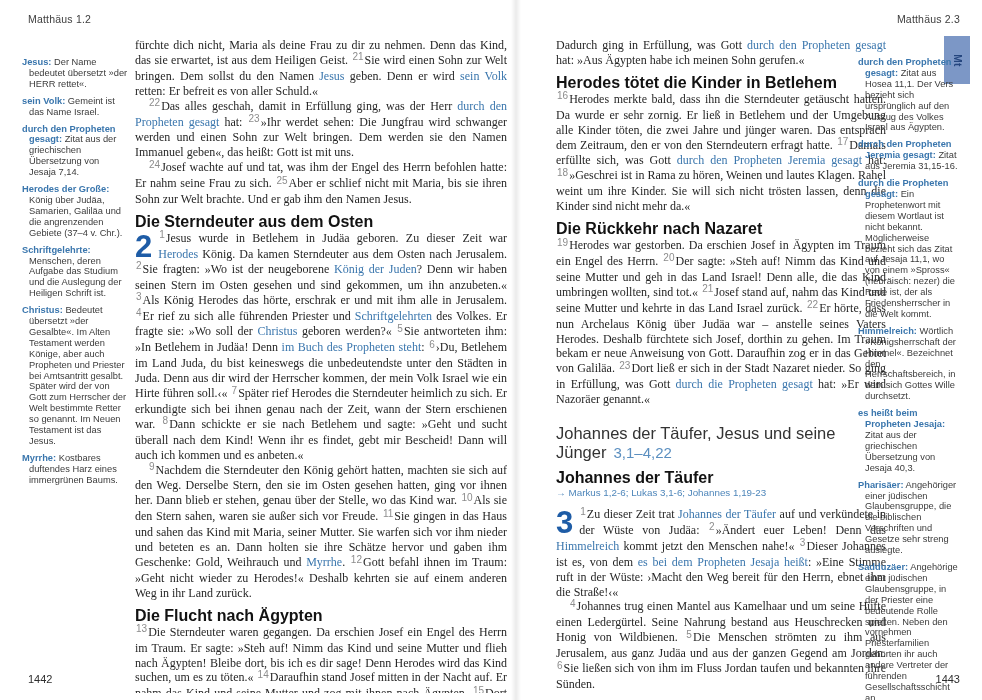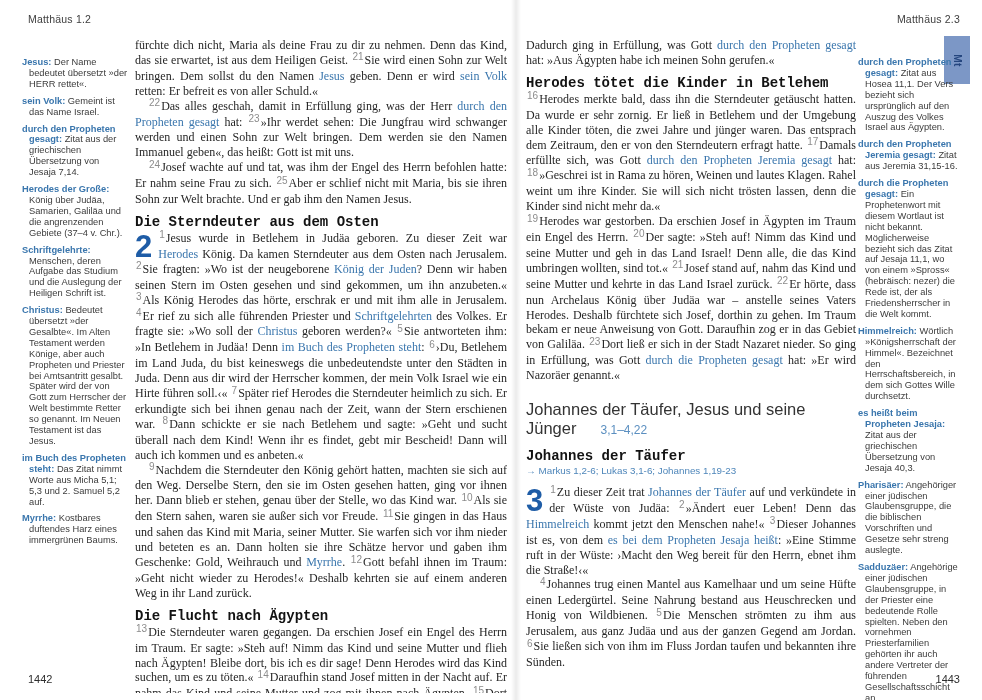--- a/index.html
+++ b/index.html
@@ -17,28 +17,28 @@
   .notes{position:absolute;top:57px;font-size:9.3px;line-height:10.9px;color:#3b3b3b;}
   .notes.left{left:22px;width:106px;}
   .notes.right{left:858px;width:100px;}
   .note{margin:0 0 6px 0;padding-left:7px;text-indent:-7px;}
   .note .term{color:#3a76ad;font-weight:bold;}
 
   .maincol{position:absolute;top:38px;font-family:"Liberation Serif",serif;
     font-size:12px;line-height:14.9px;color:#262626;text-align:justify;
     hyphens:auto;-webkit-hyphens:auto;}
   .maincol.left{left:135px;width:372px;height:655px;overflow:hidden;}
-  .maincol.right{left:526px;width:330px;height:655px;overflow:hidden;}
+  .maincol.right{left:556px;width:330px;height:655px;overflow:hidden;}
   .para{margin:0;text-indent:13px;}
   .para.noindent{text-indent:0;}
-  .bheading{font-family:Liberation Mono, monospace;font-weight:bold;font-size:14px;
+  .bheading{font-family:Liberation Sans, sans-serif;font-weight:bold;font-size:16px;
     color:#121212;margin:8px 0 2px 0;text-align:left;text-indent:0;line-height:14px;}
   .section-title{font-family:"Liberation Sans",sans-serif;font-size:16.5px;color:#333333;
     margin:17px 0 9px 0;text-align:left;text-indent:0;line-height:19px;font-weight:normal;}
-  .section-ref{font-size:12px;color:#5b8fc0;margin-left:24px;}
+  .section-ref{font-size:15px;color:#5b8fc0;margin-left:7px;}
   .crossref{font-family:"Liberation Sans",sans-serif;font-size:9.8px;
     color:#4e86ba;margin:1px 0 8px 0;text-align:left;text-indent:0;line-height:12px;}
   .vnum{font-family:Liberation Sans, sans-serif;font-size:10px;color:#8c8c8c;
     position:relative;top:-3.5px;margin:0 1px 0 1px;letter-spacing:0;}
   .gloss{color:#3a76ad;}
   .dropcap{float:left;font-family:"Liberation Sans",sans-serif;font-weight:bold;
     font-size:31px;line-height:25px;color:#1e5ca6;margin:3px 6px 0 0;}
 
   .tab{position:absolute;right:12px;top:36px;width:26px;height:48px;background:#7c97c6;
     display:flex;align-items:center;justify-content:center;}
@@ -57,37 +57,37 @@
     <span>Mt</span>
   </div>
 
   <div class="notes left" id="notes-left">
       <div class="note"><span class="term">Jesus:</span><span> Der Name bedeutet übersetzt »der HERR rettet«.</span></div>
       <div class="note"><span class="term">sein Volk:</span><span> Gemeint ist das Name Israel.</span></div>
       <div class="note"><span class="term">durch den Propheten gesagt:</span><span> Zitat aus der griechischen Übersetzung von Jesaja 7,14.</span></div>
       <div class="note"><span class="term">Herodes der Große:</span><span> König über Judäa, Samarien, Galiläa und die angrenzenden Gebiete (37–4 v. Chr.).</span></div>
       <div class="note"><span class="term">Schriftgelehrte:</span><span> Menschen, deren Aufgabe das Studium und die Auslegung der Heiligen Schrift ist.</span></div>
       <div class="note"><span class="term">Christus:</span><span> Bedeutet übersetzt »der Gesalbte«. Im Alten Testament werden Könige, aber auch Propheten und Priester bei Amtsantritt gesalbt. Später wird der von Gott zum Herrscher der Welt bestimmte Retter so genannt. Im Neuen Testament ist das Jesus.</span></div>
-      <div class="note"><span class="term">im Buch des Propheten steht:</span><span> Das Zitat nimmt Worte aus Micha 5,1; 5,3 und 2. Samuel 5,2 auf.</span></div>
       <div class="note"><span class="term">Myrrhe:</span><span> Kostbares duftendes Harz eines immergrünen Baums.</span></div>
     </div>
   <div class="maincol left" id="col-left">
       <p class="para noindent"><span>fürchte dich nicht, Maria als deine Frau zu dir zu nehmen. Denn das Kind, das sie erwartet, ist aus dem Heiligen Geist. </span><span class="vnum">21</span><span>Sie wird einen Sohn zur Welt bringen. Dem sollst du den Namen </span><span class="gloss">Jesus</span><span> geben. Denn er wird </span><span class="gloss">sein Volk</span><span> retten: Er befreit es von aller Schuld.«</span></p>
       <p class="para"><span class="vnum">22</span><span>Das alles geschah, damit in Erfüllung ging, was der Herr </span><span class="gloss">durch den Propheten gesagt</span><span> hat: </span><span class="vnum">23</span><span>»Ihr werdet sehen: Die Jungfrau wird schwanger werden und einen Sohn zur Welt bringen. Dem werden sie den Namen Immanuel geben«, das heißt: Gott ist mit uns.</span></p>
       <p class="para"><span class="vnum">24</span><span>Josef wachte auf und tat, was ihm der Engel des Herrn befohlen hatte: Er nahm seine Frau zu sich. </span><span class="vnum">25</span><span>Aber er schlief nicht mit Maria, bis sie ihren Sohn zur Welt brachte. Und er gab ihm den Namen Jesus.</span></p>
       <div class="bheading">Die Sterndeuter aus dem Osten</div>
       <p class="para noindent"><span class="dropcap">2</span><span class="vnum">1</span><span>Jesus wurde in Betlehem in Judäa geboren. Zu dieser Zeit war </span><span class="gloss">Herodes</span><span> König. Da kamen Sterndeuter aus dem Osten nach Jerusalem. </span><span class="vnum">2</span><span>Sie fragten: »Wo ist der neugeborene </span><span class="gloss">König der Juden</span><span>? Denn wir haben seinen Stern im Osten gesehen und sind gekommen, um ihn anzubeten.« </span><span class="vnum">3</span><span>Als König Herodes das hörte, erschrak er und mit ihm alle in Jerusalem. </span><span class="vnum">4</span><span>Er rief zu sich alle führenden Priester und </span><span class="gloss">Schriftgelehrten</span><span> des Volkes. Er fragte sie: »Wo soll der </span><span class="gloss">Christus</span><span> geboren werden?« </span><span class="vnum">5</span><span>Sie antworteten ihm: »In Betlehem in Judäa! Denn </span><span class="gloss">im Buch des Propheten steht</span><span>: </span><span class="vnum">6</span><span>›Du, Betlehem im Land Juda, du bist keineswegs die unbedeutendste unter den Städten in Juda. Denn aus dir wird der Herrscher kommen, der mein Volk Israel wie ein Hirte führen soll.‹« </span><span class="vnum">7</span><span>Später rief Herodes die Sterndeuter heimlich zu sich. Er erkundigte sich bei ihnen genau nach der Zeit, wann der Stern erschienen war. </span><span class="vnum">8</span><span>Dann schickte er sie nach Betlehem und sagte: »Geht und sucht überall nach dem Kind! Wenn ihr es findet, gebt mir Bescheid! Dann will auch ich kommen und es anbeten.«</span></p>
       <p class="para"><span class="vnum">9</span><span>Nachdem die Sterndeuter den König gehört hatten, machten sie sich auf den Weg. Derselbe Stern, den sie im Osten gesehen hatten, ging vor ihnen her. Dann blieb er stehen, genau über der Stelle, wo das Kind war. </span><span class="vnum">10</span><span>Als sie den Stern sahen, waren sie außer sich vor Freude. </span><span class="vnum">11</span><span>Sie gingen in das Haus und sahen das Kind mit Maria, seiner Mutter. Sie warfen sich vor ihm nieder und beteten es an. Dann holten sie ihre Schätze hervor und gaben ihm Geschenke: Gold, Weihrauch und </span><span class="gloss">Myrrhe</span><span>. </span><span class="vnum">12</span><span>Gott befahl ihnen im Traum: »Geht nicht wieder zu Herodes!« Deshalb kehrten sie auf einem anderen Weg in ihr Land zurück.</span></p>
       <div class="bheading">Die Flucht nach Ägypten</div>
       <p class="para noindent"><span class="vnum">13</span><span>Die Sterndeuter waren gegangen. Da erschien Josef ein Engel des Herrn im Traum. Er sagte: »Steh auf! Nimm das Kind und seine Mutter und flieh nach Ägypten! Bleibe dort, bis ich es dir sage! Denn Herodes wird das Kind suchen, um es zu töten.« </span><span class="vnum">14</span><span>Daraufhin stand Josef mitten in der Nacht auf. Er nahm das Kind und seine Mutter und zog mit ihnen nach Ägypten. </span><span class="vnum">15</span><span>Dort blieb er bis zum Tod von Herodes.</span></p>
     </div>
   <div class="maincol right" id="col-right">
       <p class="para noindent"><span>Dadurch ging in Erfüllung, was Gott </span><span class="gloss">durch den Propheten gesagt</span><span> hat: »Aus Ägypten habe ich meinen Sohn gerufen.«</span></p>
       <div class="bheading">Herodes tötet die Kinder in Betlehem</div>
       <p class="para noindent"><span class="vnum">16</span><span>Herodes merkte bald, dass ihn die Sterndeuter getäuscht hatten. Da wurde er sehr zornig. Er ließ in Betlehem und der Umgebung alle Kinder töten, die zwei Jahre und jünger waren. Das entsprach dem Zeitraum, den er von den Sterndeutern erfragt hatte. </span><span class="vnum">17</span><span>Damals erfüllte sich, was Gott </span><span class="gloss">durch den Propheten Jeremia gesagt</span><span> hat: </span><span class="vnum">18</span><span>»Geschrei ist in Rama zu hören, Weinen und lautes Klagen. Rahel weint um ihre Kinder. Sie will sich nicht trösten lassen, denn die Kinder sind nicht mehr da.«</span></p>
+      <div class="bheading">Die Rückkehr nach Nazaret</div>
       <p class="para noindent"><span class="vnum">19</span><span>Herodes war gestorben. Da erschien Josef in Ägypten im Traum ein Engel des Herrn. </span><span class="vnum">20</span><span>Der sagte: »Steh auf! Nimm das Kind und seine Mutter und geh in das Land Israel! Denn alle, die das Kind umbringen wollten, sind tot.« </span><span class="vnum">21</span><span>Josef stand auf, nahm das Kind und seine Mutter und kehrte in das Land Israel zurück. </span><span class="vnum">22</span><span>Er hörte, dass nun Archelaus König über Judäa war – anstelle seines Vaters Herodes. Deshalb fürchtete sich Josef, dorthin zu gehen. Im Traum bekam er neue Anweisung von Gott. Daraufhin zog er in das Gebiet von Galiläa. </span><span class="vnum">23</span><span>Dort ließ er sich in der Stadt Nazaret nieder. So ging in Erfüllung, was Gott </span><span class="gloss">durch die Propheten gesagt</span><span> hat: »Er wird Nazoräer genannt.«</span></p>
       <div class="section-title"><span>Johannes der Täufer, Jesus und seine Jünger</span><span class="section-ref">3,1–4,22</span></div>
       <div class="bheading">Johannes der Täufer</div>
       <div class="crossref">→ Markus 1,2-6; Lukas 3,1-6; Johannes 1,19-23</div>
       <p class="para noindent"><span class="dropcap">3</span><span class="vnum">1</span><span>Zu dieser Zeit trat </span><span class="gloss">Johannes der Täufer</span><span> auf und verkündete in der Wüste von Judäa: </span><span class="vnum">2</span><span>»Ändert euer Leben! Denn das </span><span class="gloss">Himmelreich</span><span> kommt jetzt den Menschen nahe!« </span><span class="vnum">3</span><span>Dieser Johannes ist es, von dem </span><span class="gloss">es bei dem Propheten Jesaja heißt</span><span>: »Eine Stimme ruft in der Wüste: ›Macht den Weg bereit für den Herrn, ebnet ihm die Straße!‹«</span></p>
       <p class="para"><span class="vnum">4</span><span>Johannes trug einen Mantel aus Kamelhaar und um seine Hüfte einen Ledergürtel. Seine Nahrung bestand aus Heuschrecken und Honig von Wildbienen. </span><span class="vnum">5</span><span>Die Menschen strömten zu ihm aus Jerusalem, aus ganz Judäa und aus der ganzen Gegend am Jordan. </span><span class="vnum">6</span><span>Sie ließen sich von ihm im Fluss Jordan taufen und bekannten ihre Sünden.</span></p>
     </div>
   <div class="notes right" id="notes-right">
       <div class="note"><span class="term">durch den Propheten gesagt:</span><span> Zitat aus Hosea 11,1. Der Vers bezieht sich ursprünglich auf den Auszug des Volkes Israel aus Ägypten.</span></div>
       <div class="note"><span class="term">durch den Propheten Jeremia gesagt:</span><span> Zitat aus Jeremia 31,15-16.</span></div>

